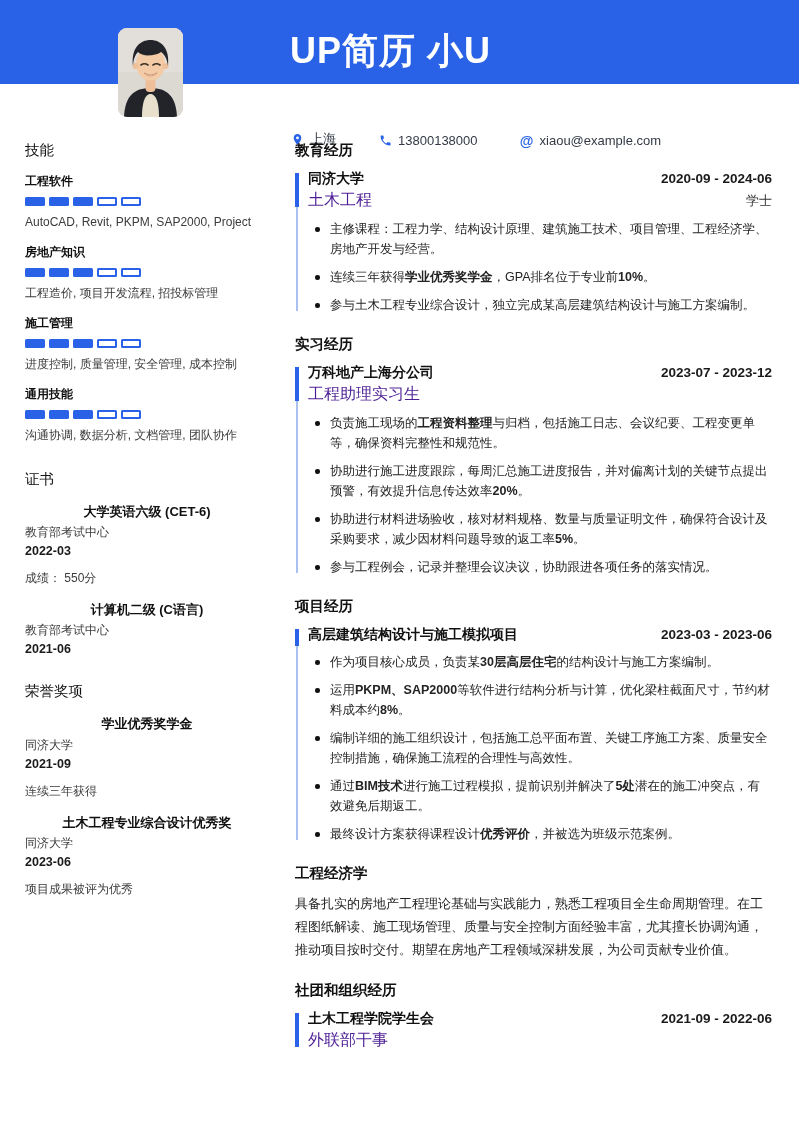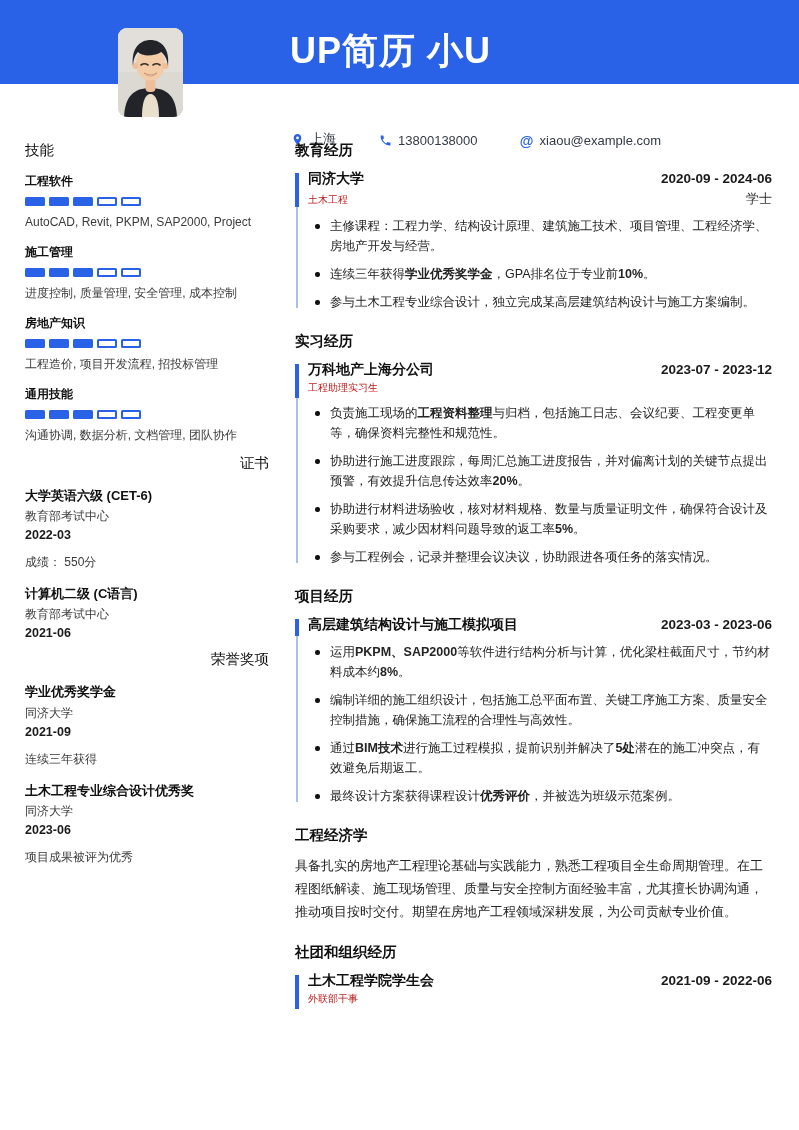--- a/index.html
+++ b/index.html
@@ -17,47 +17,47 @@
   .c-icon { width:14px; height:14px; display:inline-flex; align-items:center; justify-content:center; color:#2962E6; }
   .c-icon svg { width:13px; height:13px; fill:#2962E6; }
   .at-glyph { font-size:14px; font-weight:700; color:#2962E6; line-height:1; }
 
   
   .sidebar { position:absolute; left:25px; top:141px; width:244px; }
   .main { position:absolute; left:295px; top:141px; width:477px; }
 
   
   .side-heading { font-size:14.5px; font-weight:400; color:#111; margin-bottom:4px; }
-  .side-heading.gap { margin-top:10px;text-align:right; }
+  .side-heading.gap { margin-top:26px; }
   .skill { margin-top:13px; }
   .skill-name { font-size:12px; font-weight:700; color:#111; }
   .skill-bar { display:flex; gap:4px; margin:7px 0 7px; }
   .seg { width:20px; height:9px; border-radius:1.5px; }
   .seg.fill { background:#2962E6; }
   .seg.empty { border:2px solid #2962E6; background:#fff; }
   .skill-detail { font-size:12px; color:#3b3b3b; line-height:1.5; }
   .side-item { margin-top:14px; }
-  .si-name { font-size:13px; font-weight:700; color:#111; line-height:1.4; }
+  .si-name { font-size:13px; font-weight:700; color:#111; line-height:1.4;text-align:center; }
   .si-issuer { font-size:12px; color:#3b3b3b; margin-top:3px; }
   .si-date { font-size:12.5px; font-weight:700; color:#1a1a1a; margin-top:3px; }
   .si-note { font-size:12px; color:#3b3b3b; margin-top:11px; line-height:1.5; }
 
   
   .m-section { margin-top:20px; }
   .m-section:first-child { margin-top:0; }
   .m-heading { font-size:14.5px; font-weight:700; color:#111; margin-bottom:10px; }
   .entry { position:relative; padding-left:13px; }
   .entry::before { content:""; position:absolute; left:1px; top:3px; bottom:4px; width:2px; background:#A9C0F0; }
   .entry::after { content:""; position:absolute; left:0; top:3px; width:4px; height:34px; background:#2962E6; }
   .entry.single::after { height:17px; }
   .entry-head { display:flex; justify-content:space-between; align-items:baseline; }
   .entry-title { font-size:14px; font-weight:700; color:#111; }
   .entry-date { font-size:13.5px; font-weight:700; color:#1a1a1a; white-space:nowrap; }
   .entry-sub { display:flex; justify-content:space-between; align-items:baseline; margin-top:2px; }
-  .entry-subtitle { font-size:10px; color:#b91c1c; }
+  .entry-subtitle { font-size:16px; color:#4c1d95; }
   .entry-degree { font-size:13px; color:#333; }
   .bullets { list-style:none; margin-top:8px; }
   .bullets li { position:relative; padding-left:22px; margin-bottom:8px; font-size:12.5px; line-height:1.6; color:#242424; }
   .bullets li::before { content:""; position:absolute; left:7px; top:8px; width:4.5px; height:4.5px; border-radius:50%; background:#111; }
   .b { font-weight:700; }
   .summary { font-size:13px; line-height:1.75; color:#242424; }
 </style>
 </head>
 <body>
 
@@ -124,41 +124,41 @@
           <div class="seg fill"></div>
           <div class="seg fill"></div>
           <div class="seg fill"></div>
           <div class="seg empty"></div>
           <div class="seg empty"></div>
         </div>
       <div class="skill-detail">AutoCAD, Revit, PKPM, SAP2000, Project</div>
     </div>
 
     <div class="skill">
+      <div class="skill-name">房地产知识</div>
+      <div class="skill-bar">
+          <div class="seg fill"></div>
+          <div class="seg fill"></div>
+          <div class="seg fill"></div>
+          <div class="seg empty"></div>
+          <div class="seg empty"></div>
+        </div>
+      <div class="skill-detail">工程造价, 项目开发流程, 招投标管理</div>
+    </div>
+
+    <div class="skill">
       <div class="skill-name">施工管理</div>
       <div class="skill-bar">
           <div class="seg fill"></div>
           <div class="seg fill"></div>
           <div class="seg fill"></div>
           <div class="seg empty"></div>
           <div class="seg empty"></div>
         </div>
       <div class="skill-detail">进度控制, 质量管理, 安全管理, 成本控制</div>
-    </div>
-
-    <div class="skill">
-      <div class="skill-name">房地产知识</div>
-      <div class="skill-bar">
-          <div class="seg fill"></div>
-          <div class="seg fill"></div>
-          <div class="seg fill"></div>
-          <div class="seg empty"></div>
-          <div class="seg empty"></div>
-        </div>
-      <div class="skill-detail">工程造价, 项目开发流程, 招投标管理</div>
     </div>
 
     <div class="skill">
       <div class="skill-name">通用技能</div>
       <div class="skill-bar">
           <div class="seg fill"></div>
           <div class="seg fill"></div>
           <div class="seg fill"></div>
           <div class="seg empty"></div>
           <div class="seg empty"></div>
@@ -240,20 +240,21 @@
     </section>
 
     <section class="m-section">
       <h2 class="m-heading">项目经历</h2>
       <div class="entry single">
         <div class="entry-head">
           <div class="entry-title">高层建筑结构设计与施工模拟项目</div>
           <div class="entry-date">2023-03 - 2023-06</div>
         </div>
         <ul class="bullets">
+          <li><span>作为项目核心成员，负责某</span><span class="b">30层高层住宅</span><span>的结构设计与施工方案编制。</span></li>
           <li><span>运用</span><span class="b">PKPM、SAP2000</span><span>等软件进行结构分析与计算，优化梁柱截面尺寸，节约材料成本约</span><span class="b">8%</span><span>。</span></li>
           <li><span>编制详细的施工组织设计，包括施工总平面布置、关键工序施工方案、质量安全控制措施，确保施工流程的合理性与高效性。</span></li>
           <li><span>通过</span><span class="b">BIM技术</span><span>进行施工过程模拟，提前识别并解决了</span><span class="b">5处</span><span>潜在的施工冲突点，有效避免后期返工。</span></li>
           <li><span>最终设计方案获得课程设计</span><span class="b">优秀评价</span><span>，并被选为班级示范案例。</span></li>
         </ul>
       </div>
     </section>
 
     <section class="m-section">
       <h2 class="m-heading">工程经济学</h2>

